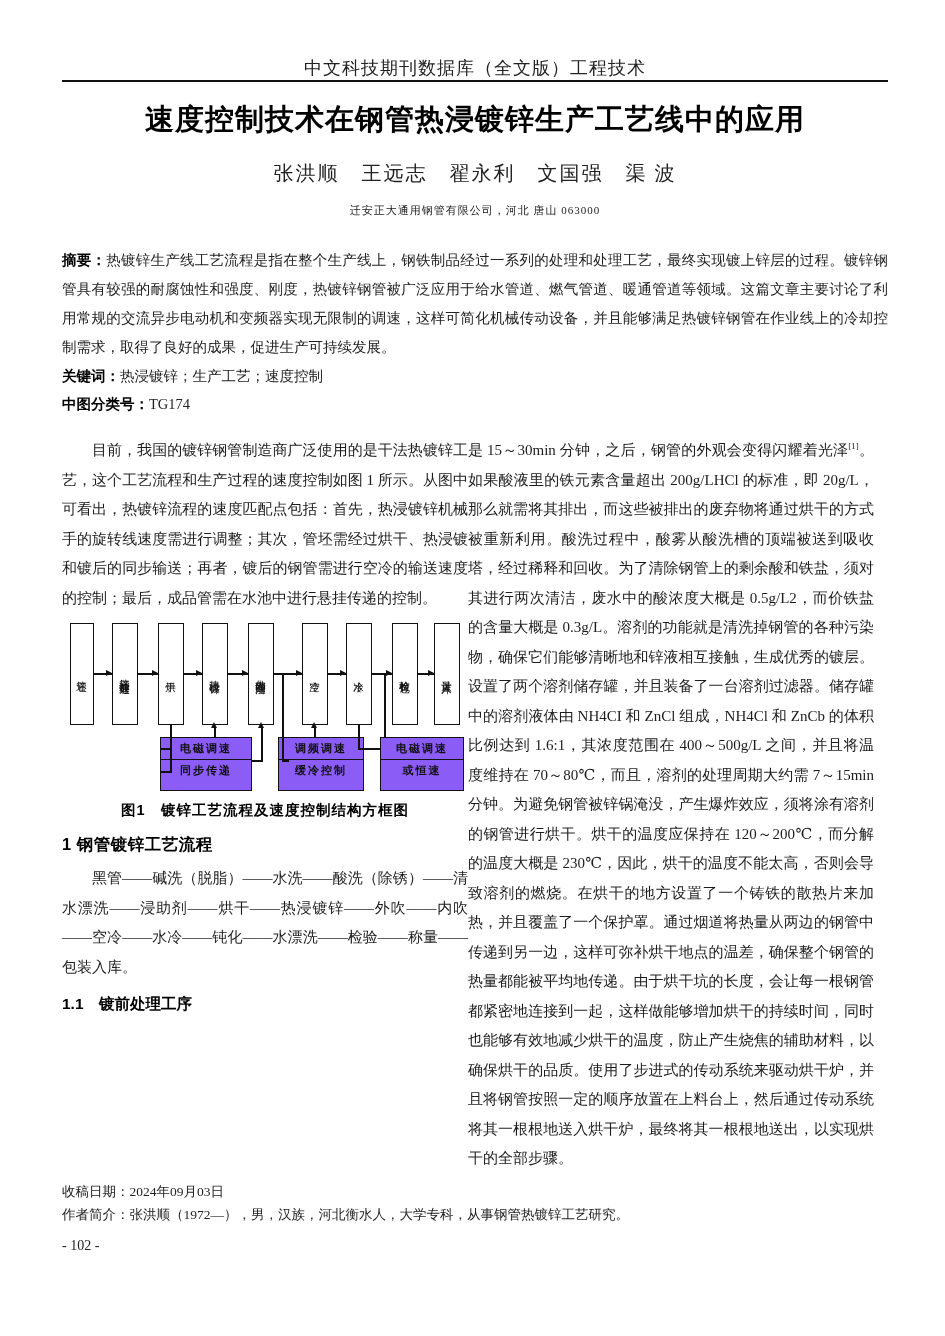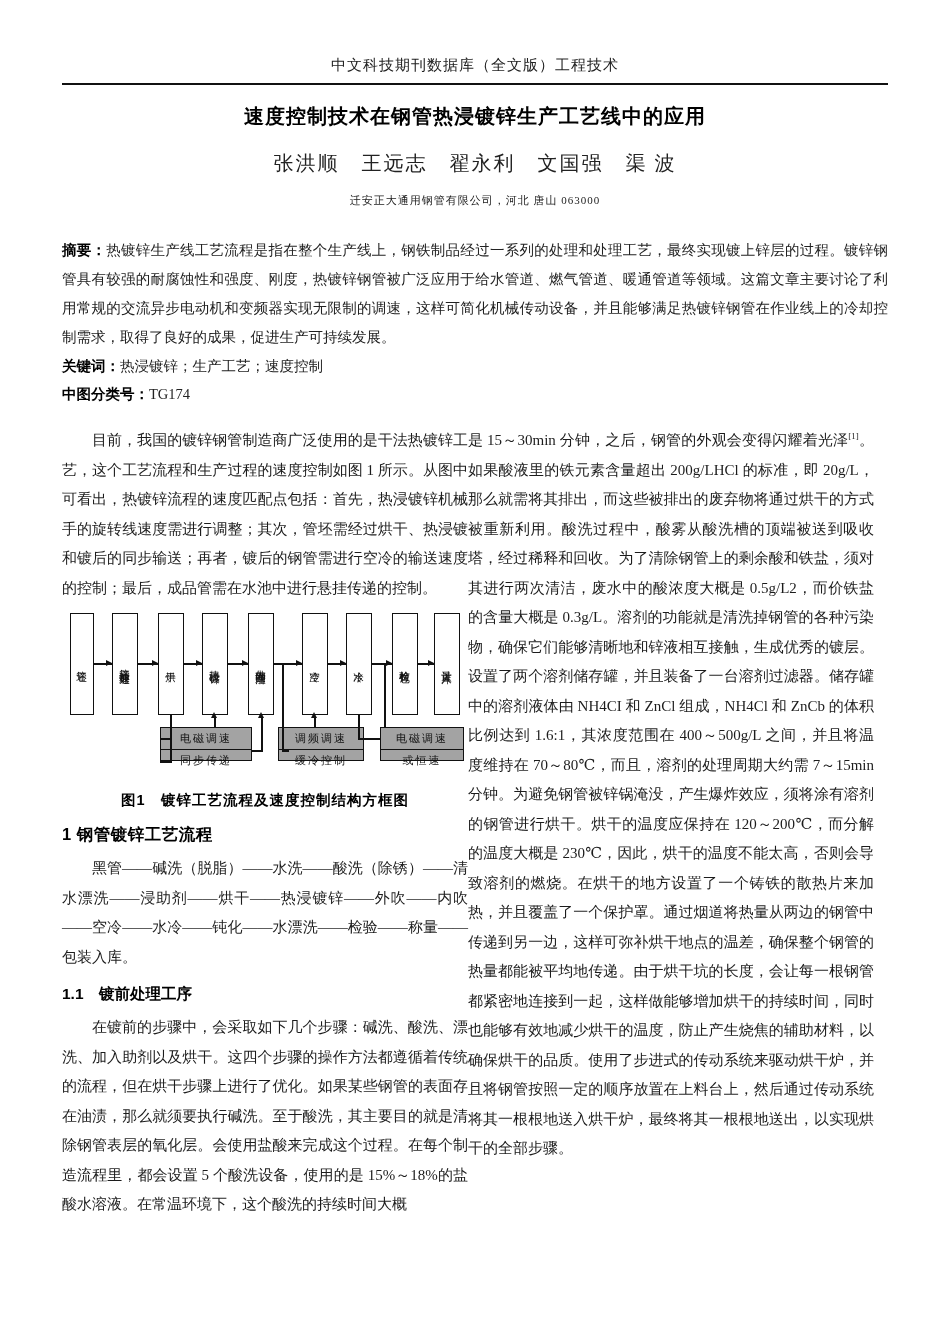--- a/index.html
+++ b/index.html
@@ -10,33 +10,32 @@
     background:#ffffff;
     box-sizing:border-box;
     padding:56px 57px 0 62px;
     font-family:"Liberation Serif","DejaVu Serif",serif;
     color:#1c1c1c;
     overflow:hidden;
   }
   
   .journal-line{
     text-align:center;
-    font-size:15px;
-    letter-spacing:1px;
-    color:#222;
-    padding-bottom:8px;
+    font-size:18px;
+    letter-spacing:1px;
+    color:#222;
   }
   .header-rule{height:2px;background:#111;margin-bottom:18px;}
   
   .title{
     margin:10px 0 0 0;
     text-align:center;
     font-family:"Liberation Sans","DejaVu Sans",sans-serif;
     font-weight:bold;
-    font-size:20px;
+    font-size:29px;
     letter-spacing:1px;
     color:#000;
   }
   .authors{
     margin-top:20px;
     text-align:center;
     font-size:20px;
     letter-spacing:2px;
     color:#222;
   }
@@ -101,26 +100,26 @@
     display:flex;align-items:center;justify-content:center;
     writing-mode:vertical-rl;
     text-orientation:upright;
     font-size:10.5px;
     letter-spacing:1px;
     color:#111;
     background:#fff;
     font-family:"Liberation Sans","DejaVu Sans",sans-serif;
   }
   .cbox{
-    position:absolute;top:118px;height:34px;
+    position:absolute;top:118px;height:54px;
     border:1.6px solid #111;box-sizing:border-box;
-    background:#a3a3a3;
+    background:#8b5cf6;
     font-size:11px;color:#111;
     font-family:"Liberation Sans","DejaVu Sans",sans-serif;
-    font-weight:normal;
+    font-weight:bold;
   }
   .cbox .row{
     height:21px;display:flex;align-items:center;justify-content:center;
     letter-spacing:2px;
   }
   .cbox .row:first-child{border-bottom:1.4px solid #111;}
   .hl{position:absolute;height:1.6px;background:#111;}
   .vl{position:absolute;width:1.6px;background:#111;}
   .ar-r{position:absolute;width:0;height:0;
     border-top:3.5px solid transparent;border-bottom:3.5px solid transparent;
@@ -237,22 +236,26 @@
 
           <div class="vl" style="left:322px;top:54px;height:64px;"></div>
         </div>
         <div class="caption">图1　镀锌工艺流程及速度控制结构方框图</div>
       </div>
 
       <h2 class="sec">1 钢管镀锌工艺流程</h2>
       <p class="body indent">黑管——碱洗（脱脂）——水洗——酸洗（除锈）——清水漂洗——浸助剂——烘干——热浸镀锌——外吹——内吹——空冷——水冷——钝化——水漂洗——检验——称量——包装入库。</p>
 
       <h3 class="sec">1.1　镀前处理工序</h3>
-      <p class="body indent">在镀前的步骤中，会采取如下几个步骤：碱洗、酸洗、漂洗、加入助剂以及烘干。这四个步骤的操作方法都遵循着传统的流程，但在烘干步骤上进行了优化。如果某些钢管的表面存在油渍，那么就须要执行碱洗。至于酸洗，其主要目的就是清除钢管表层的氧化层。会使用盐酸来完成这个过程。在每个制造流程里，都会设置 5 个酸洗设备，使用的是 15%～18%的盐酸水溶液。在常温环境下，这个酸洗的持续时间大概</p>
     </div>
 
     <div class="col">
       <p class="body"><span>是 15～30min 分钟，之后，钢管的外观会变得闪耀着光泽</span><sup>[1]</sup><span>。如果酸液里的铁元素含量超出 200g/LHCl 的标准，即 20g/L，那么就需将其排出，而这些被排出的废弃物将通过烘干的方式被重新利用。酸洗过程中，酸雾从酸洗槽的顶端被送到吸收塔，经过稀释和回收。为了清除钢管上的剩余酸和铁盐，须对其进行两次清洁，废水中的酸浓度大概是 0.5g/L2，而价铁盐的含量大概是 0.3g/L。溶剂的功能就是清洗掉钢管的各种污染物，确保它们能够清晰地和锌液相互接触，生成优秀的镀层。设置了两个溶剂储存罐，并且装备了一台溶剂过滤器。储存罐中的溶剂液体由 NH4CI 和 ZnCl 组成，NH4Cl 和 ZnCb 的体积比例达到 1.6:1，其浓度范围在 400～500g/L 之间，并且将温度维持在 70～80℃，而且，溶剂的处理周期大约需 7～15min 分钟。为避免钢管被锌锅淹没，产生爆炸效应，须将涂有溶剂的钢管进行烘干。烘干的温度应保持在 120～200℃，而分解的温度大概是 230℃，因此，烘干的温度不能太高，否则会导致溶剂的燃烧。在烘干的地方设置了一个铸铁的散热片来加热，并且覆盖了一个保护罩。通过烟道将热量从两边的钢管中传递到另一边，这样可弥补烘干地点的温差，确保整个钢管的热量都能被平均地传递。由于烘干坑的长度，会让每一根钢管都紧密地连接到一起，这样做能够增加烘干的持续时间，同时也能够有效地减少烘干的温度，防止产生烧焦的辅助材料，以确保烘干的品质。使用了步进式的传动系统来驱动烘干炉，并且将钢管按照一定的顺序放置在上料台上，然后通过传动系统将其一根根地送入烘干炉，最终将其一根根地送出，以实现烘干的全部步骤。</span></p>
     </div>
   </div>
 
+  <div class="footer">
+    <div>收稿日期：2024年09月03日</div>
+    <div>作者简介：张洪顺（1972—），男，汉族，河北衡水人，大学专科，从事钢管热镀锌工艺研究。</div>
+    <div class="pagenum">- 102 -</div>
+  </div>
 
 </div>
 
 </body></html>

